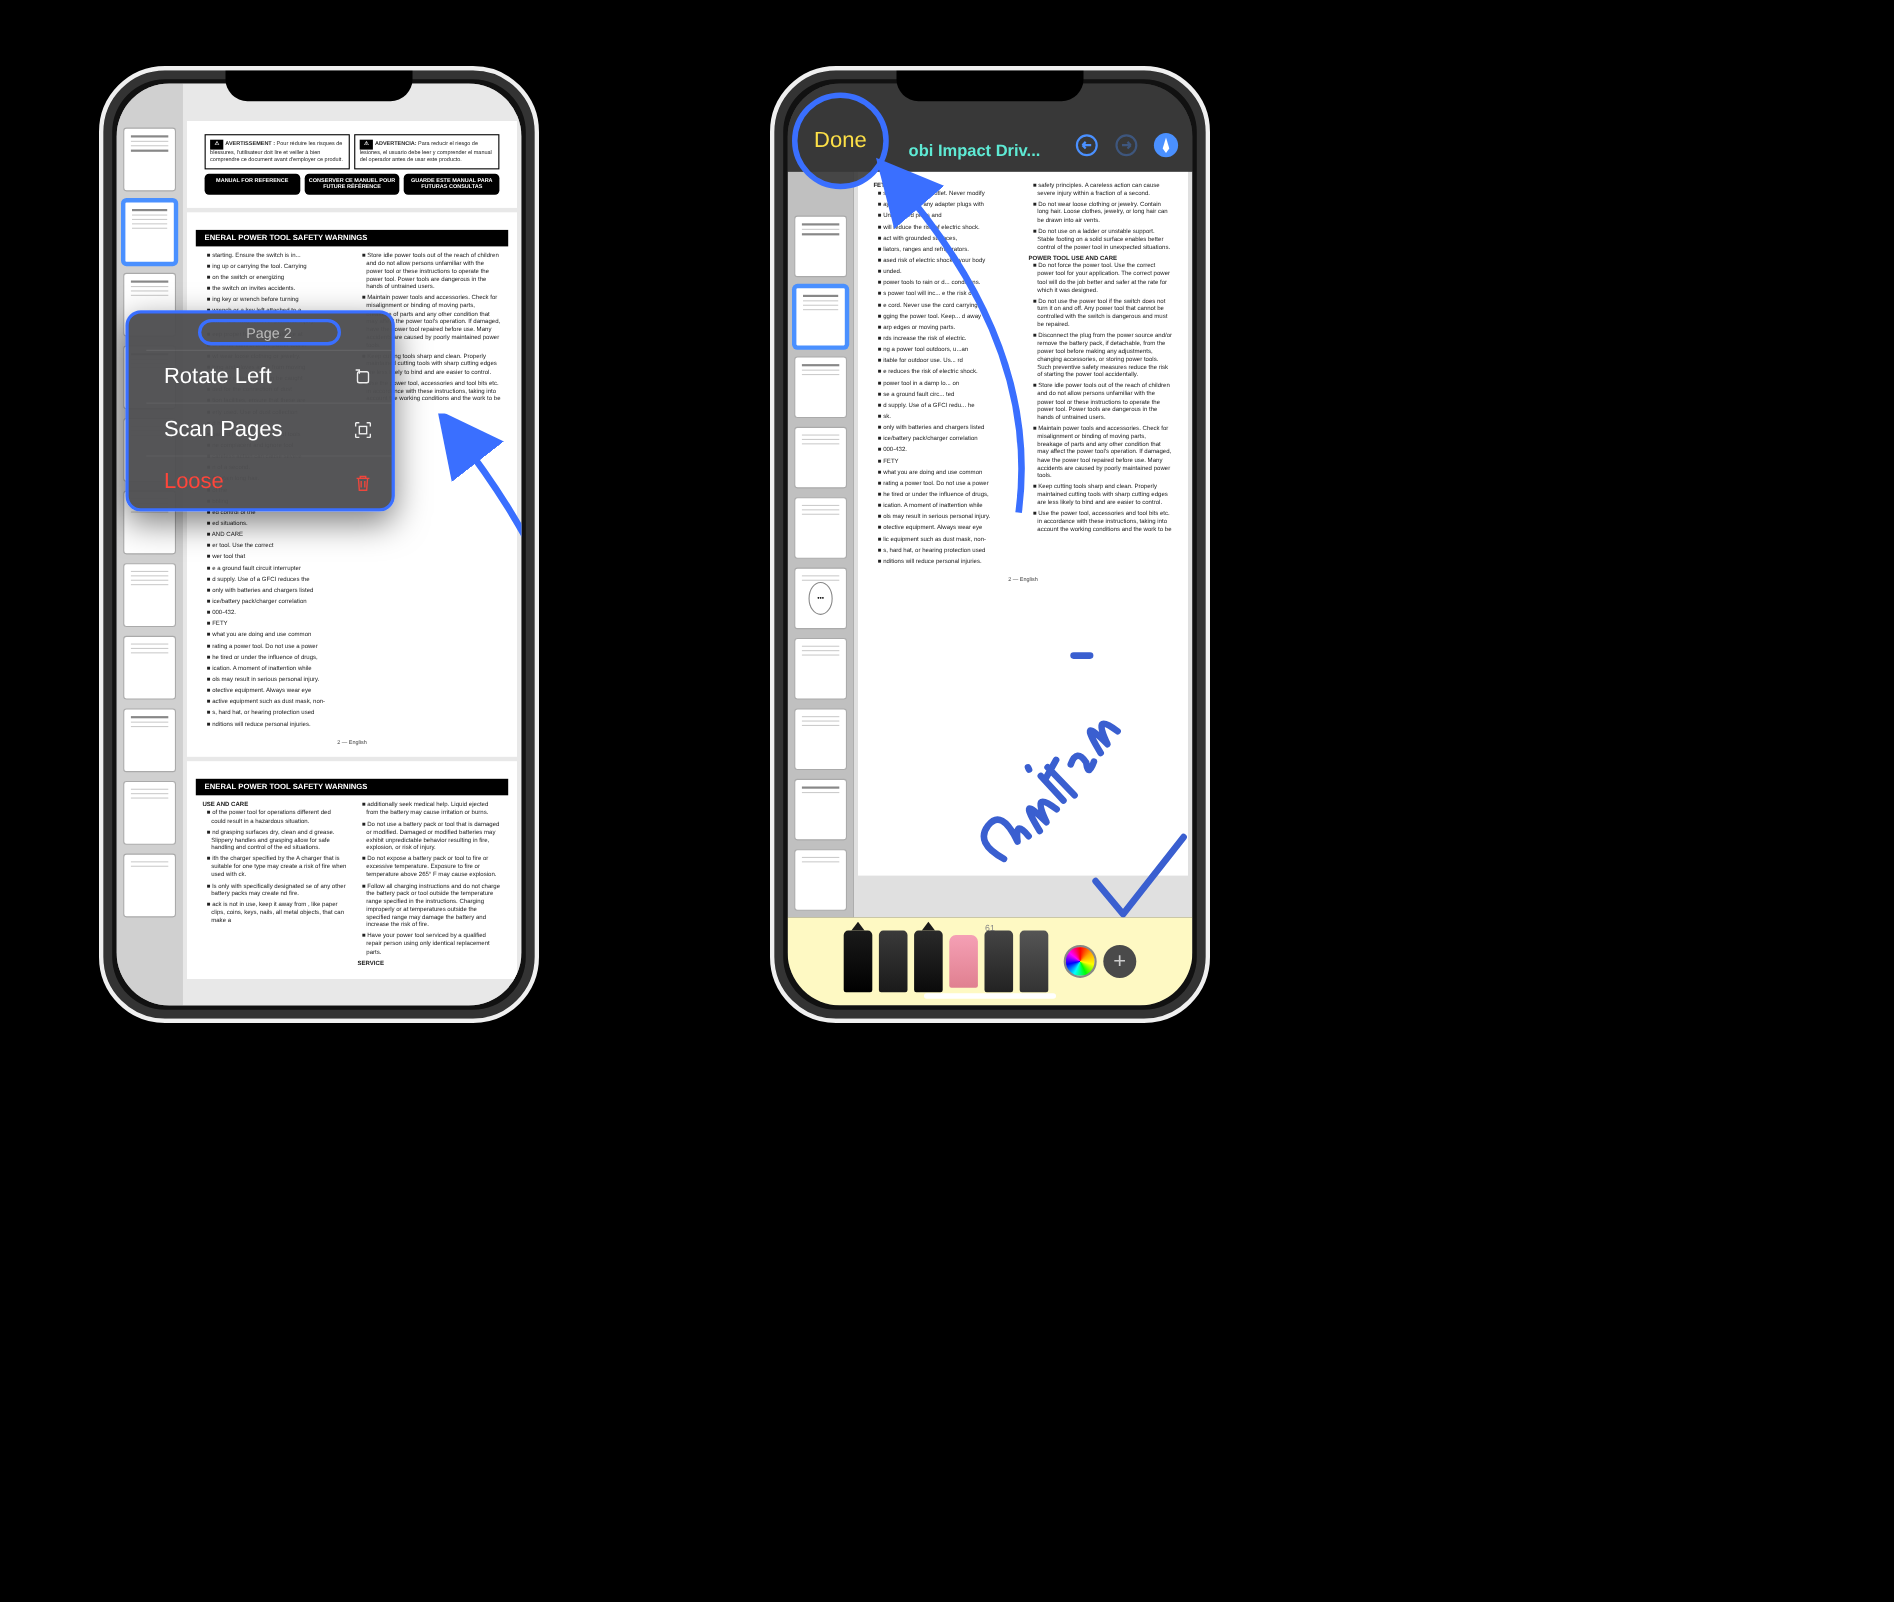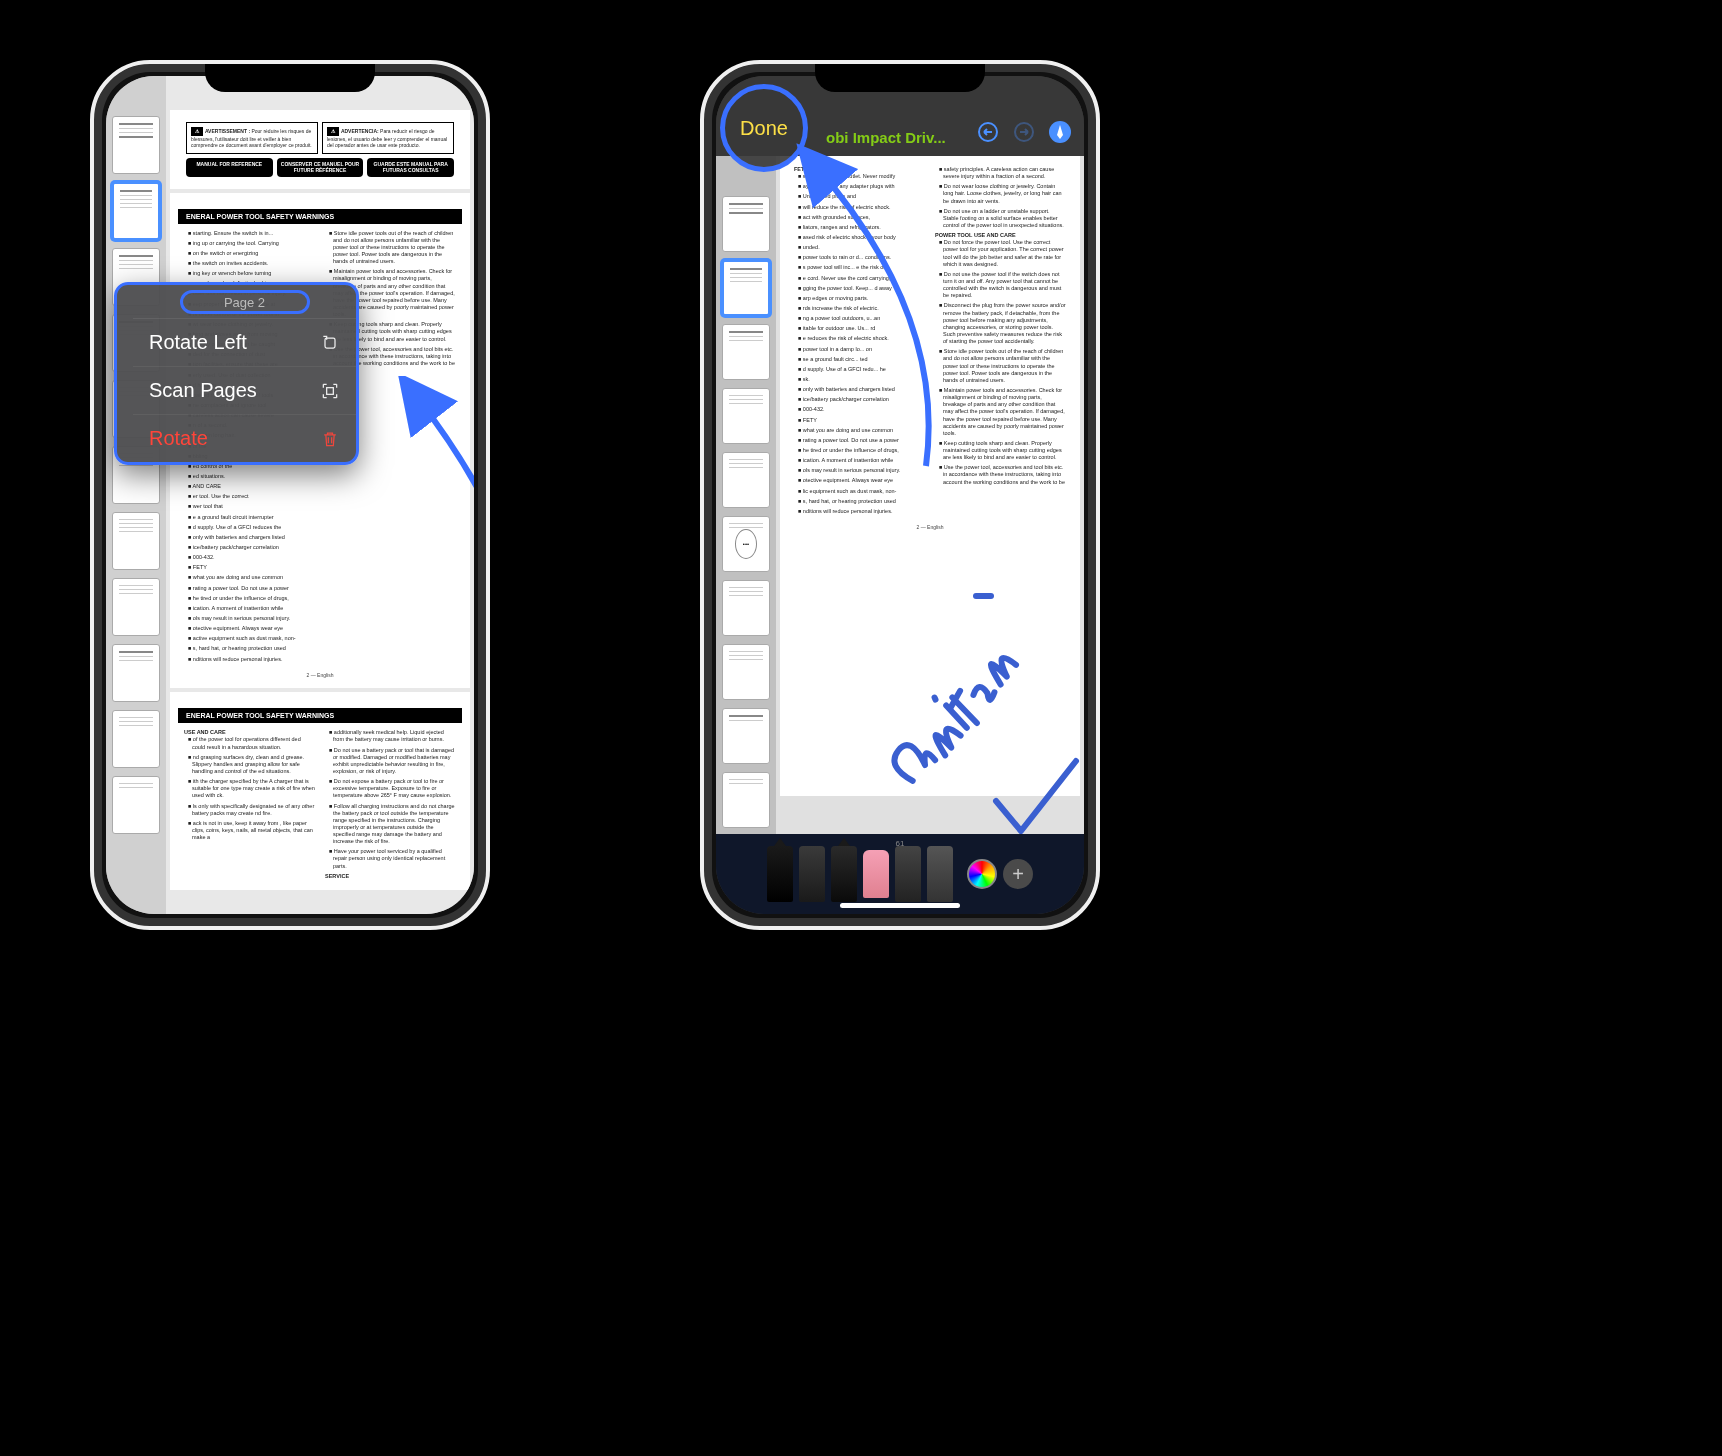--- a/index.html
+++ b/index.html
@@ -168,21 +168,21 @@
     width:88px; height:88px;
     border:5px solid #3a6fff;
     border-radius:50%;
     display:flex;
     align-items:center;
     justify-content:center;
     background:rgba(56,56,56,0.9);
     z-index:60;
   }
   .done-txt { color:#fde047; font-size:20px; font-weight:400; }
-  .rtitle { color:#84cc16; font-size:15px; font-weight:600; flex:1; margin-left:100px; white-space:nowrap; overflow:hidden; }
+  .rtitle { color:#5eead4; font-size:15px; font-weight:600; flex:1; margin-left:100px; white-space:nowrap; overflow:hidden; }
   .ricon {
     width:28px; height:28px;
     border-radius:14px;
     display:flex; align-items:center; justify-content:center;
     color:#4a90ff;
   }
   .ricon.dim { opacity:0.35; }
   .doc2 {
     position:absolute;
     left:60px; right:0; top:80px; bottom:80px;
@@ -195,21 +195,21 @@
     left:90px; top:430px;
     width:220px; height:260px;
     pointer-events:none;
     z-index:30;
   }
   
   .mtool {
     position:absolute;
     left:0; right:0; bottom:0;
     height:80px;
-    background:#0f172a;
+    background:#fef9c3;
     display:flex;
     align-items:center;
     justify-content:center;
     gap:6px;
     padding:0 10px;
   }
   .tool {
     width:26px; height:56px;
     border-radius:4px 4px 2px 2px;
     position:relative;
@@ -472,21 +472,21 @@
           </svg>
       </div>
       <div class="ctx-item">
         <span>Scan Pages</span>
         <svg class="ctx-icon" viewBox="0 0 24 24" fill="none" stroke="#fff" stroke-width="1.5">
             <path d="M4 4h4M4 4v4M20 4h-4M20 4v4M4 20h4M4 20v-4M20 20h-4M20 20v-4"></path>
             <rect x="8" y="8" width="8" height="8"></rect>
           </svg>
       </div>
       <div class="ctx-item" style="color:#ff453a">
-        <span>Rotate</span>
+        <span>Loose</span>
         <svg class="ctx-icon" viewBox="0 0 24 24" fill="none" stroke="#ff453a" stroke-width="1.5">
             <path d="M5 7h14M9 7V5h6v2M7 7l1 13h8l1-13M10 10v7M14 10v7"></path>
           </svg>
       </div>
     </div>
 
     <svg class="arrow" style="left:270px; top:300px; width:180px; height:380px;" viewBox="0 0 180 380">
       <defs>
           <marker id="ah1" markerWidth="10" markerHeight="10" refX="5" refY="5" orient="auto">
             <path d="M0 0 L10 5 L0 10 z" fill="#3a6fff"></path>

